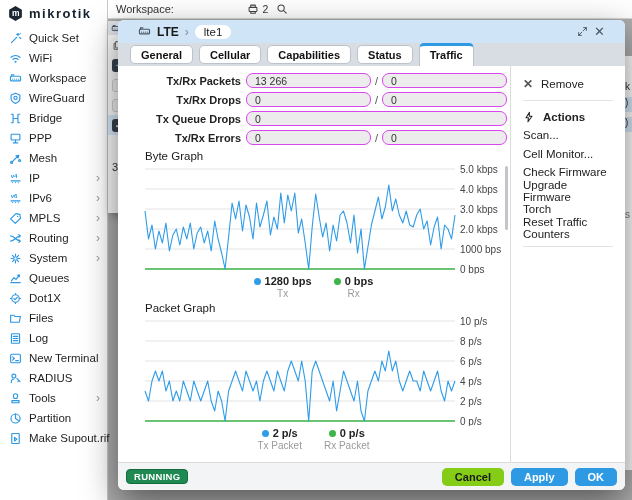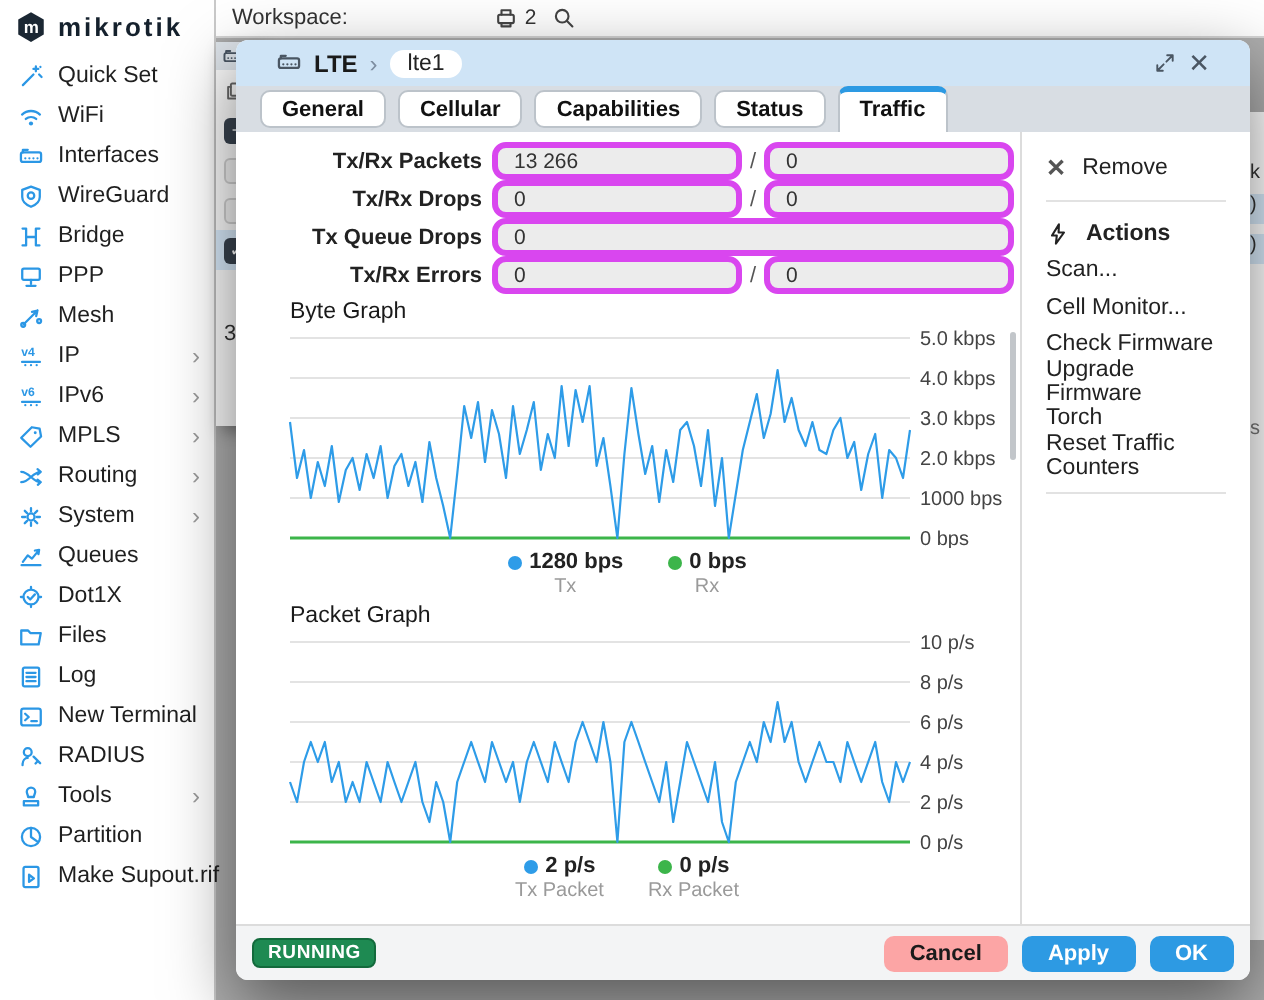--- a/index.html
+++ b/index.html
@@ -48,21 +48,21 @@
   .tabs{height:23px;background:#d8dde3;display:flex;align-items:flex-end;padding-left:12px;gap:6px;flex:0 0 23px;}
   .tab{background:#fff;border:1px solid #bcc3ca;border-radius:5px;height:19px;line-height:18px;
        padding:0 10px;font-size:11px;font-weight:bold;color:#111;margin-bottom:2px;box-sizing:border-box;}
   .tab.active{border-radius:5px 5px 0 0;border-bottom:none;border-top:3px solid #2d9ae3;height:23px;line-height:19px;margin-bottom:0;}
   
   .dlg-body{flex:1;display:flex;position:relative;overflow:hidden;background:#fff;}
   .dlg-main{width:392px;flex:0 0 392px;padding-top:5px;box-sizing:border-box;}
   .field-row{display:flex;align-items:center;height:19px;margin-bottom:0;}
   .f-label{flex:0 0 123px;text-align:right;font-size:11px;font-weight:bold;color:#222;white-space:nowrap;}
   .f-inputs{flex:1;display:flex;align-items:center;margin-left:5px;margin-right:3px;gap:0;}
-  .f-box{flex:1;height:13px;background:#ececec;border:3px solid #d946ef;border-radius:7px;
+  .f-box{flex:1;height:13px;background:#ececec;border:1px solid #d946ef;border-radius:7px;
          font-size:10.5px;color:#333;padding:0 8px;display:flex;align-items:center;}
   .f-slash{font-size:11px;color:#555;margin:0 4px;}
   .graph-title{font-size:11.5px;font-weight:normal;color:#1a1a1a;margin:3px 0 0 27px;height:14px;}
   .legend{display:flex;justify-content:center;gap:22px;width:337px;padding-left:27px;box-sizing:content-box;margin-top:1px;}
   .leg-col{display:flex;flex-direction:column;align-items:center;}
   .leg-val{display:flex;align-items:center;gap:4px;font-size:11px;font-weight:bold;color:#222;}
   .leg-dot{width:7px;height:7px;border-radius:50%;}
   .leg-name{font-size:10px;color:#9a9a9a;margin-top:1px;}
   .scroll-thumb{position:absolute;left:387px;top:100px;width:3px;height:64px;background:#c2c6ca;border-radius:2px;}
   
@@ -71,21 +71,21 @@
   .panel-x{color:#555;font-size:12px;font-weight:bold;}
   .panel-div{border-top:1px solid #e2e2e2;margin:7px 0;}
   .panel-head{display:flex;align-items:center;gap:8px;font-weight:bold;height:18px;}
   .panel-item{height:18.5px;display:flex;align-items:center;}
   
   .dlg-footer{flex:0 0 27px;background:#f3f4f5;border-top:1px solid #dcdcdc;display:flex;align-items:center;padding:0 8px;}
   .badge{background:#1e8a52;border:1px solid #136a3c;color:#fff;font-size:9.5px;font-weight:bold;
          padding:1px 7px;border-radius:4px;letter-spacing:.3px;}
   .foot-btns{margin-left:auto;display:flex;gap:7px;}
   .btn{border:none;border-radius:5px;height:18px;font-family:inherit;font-size:11px;font-weight:bold;padding:0 13px;}
-  .btn.gray{background:#fca5a5;color:#1a1a1a;}
+  .btn.gray{background:#84cc16;color:#1a1a1a;}
   .btn.blue{background:#2d9ae3;color:#fff;}
   svg{display:block;}
   text{font-family:"Liberation Sans",sans-serif;}
 </style>
 </head>
 <body>
 
 <div class="app">
 
   <header class="topbar">
@@ -141,21 +141,21 @@
           </span>
           <span class="slabel">WiFi</span>
         </div>
         <div class="side-item">
           <span class="sicon">
             <svg width="13" height="13" viewBox="0 0 16 16" fill="none" stroke="#2b97e5" stroke-width="1.4" stroke-linecap="round" stroke-linejoin="round">
               <rect x="1.8" y="5.2" width="12.4" height="5.8" rx="1.2"></rect>
               <path d="M4.5 8.8 v.01 M7 8.8 v.01 M9.5 8.8 v.01 M12 8.8 v.01 M3 5.2 V3.6 h3"></path>
             </svg>
           </span>
-          <span class="slabel">Interfaces</span>
+          <span class="slabel">Workspace</span>
         </div>
         <div class="side-item">
           <span class="sicon">
             <svg width="13" height="13" viewBox="0 0 16 16" fill="none" stroke="#2b97e5" stroke-width="1.4" stroke-linecap="round" stroke-linejoin="round">
               <path d="M8 1.6 L13.4 3.6 V8 c0 3 -2.3 4.8 -5.4 6 C5 12.8 2.6 11 2.6 8 V3.6 Z"></path>
               <circle cx="8" cy="7.2" r="2"></circle>
             </svg>
           </span>
           <span class="slabel">WireGuard</span>
         </div>

